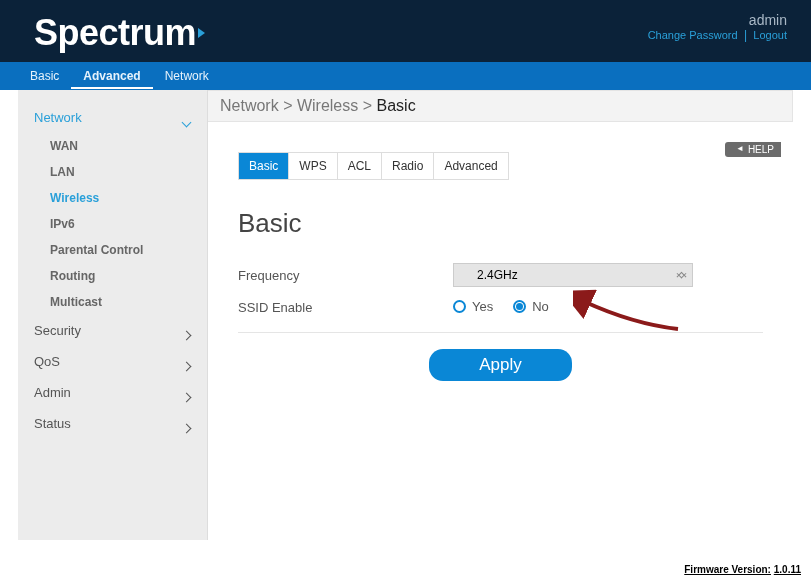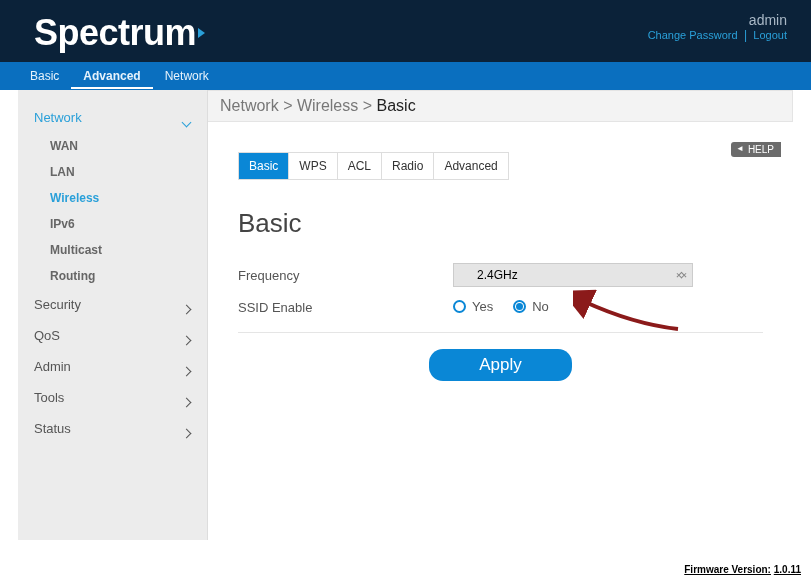--- a/index.html
+++ b/index.html
@@ -141,21 +141,21 @@
   }
   .tab:last-child { border-right: none; }
   .tab.active { background: #0a87d6; color: #fff; }
   .helpbtn {
     position: absolute;
     right: 12px;
     top: 52px;
     background: #6b6b6b;
     color: #fff;
     font-size: 10px;
-    padding: 2px 7px 2px 5px;
+    padding: 2px 7px 2px 11px;
     border-radius: 3px 0 0 3px;
     display: inline-flex;
     gap: 4px;
   }
   .helpbtn::before {
     content: "◄";
     font-size: 8px;
   }
   h1.section {
     font-weight: 300;
@@ -265,37 +265,34 @@
   <div class="shell">
     <div class="sidebar">
       <div class="side-group active">
         <span>Network</span>
         <span class="chev down"></span>
       </div>
       <div class="side-sub">WAN</div>
       <div class="side-sub">LAN</div>
       <div class="side-sub active">Wireless</div>
       <div class="side-sub">IPv6</div>
+      <div class="side-sub">Parental Control</div>
+      <div class="side-sub">Routing</div>
       <div class="side-sub">Multicast</div>
-      <div class="side-sub">Routing</div>
 
       <div class="side-group">
         <span>Security</span>
         <span class="chev"></span>
       </div>
       <div class="side-group">
         <span>QoS</span>
         <span class="chev"></span>
       </div>
       <div class="side-group">
         <span>Admin</span>
-        <span class="chev"></span>
-      </div>
-      <div class="side-group">
-        <span>Tools</span>
         <span class="chev"></span>
       </div>
       <div class="side-group">
         <span>Status</span>
         <span class="chev"></span>
       </div>
     </div>
 
     <div class="main">
       <div class="breadcrumb">

